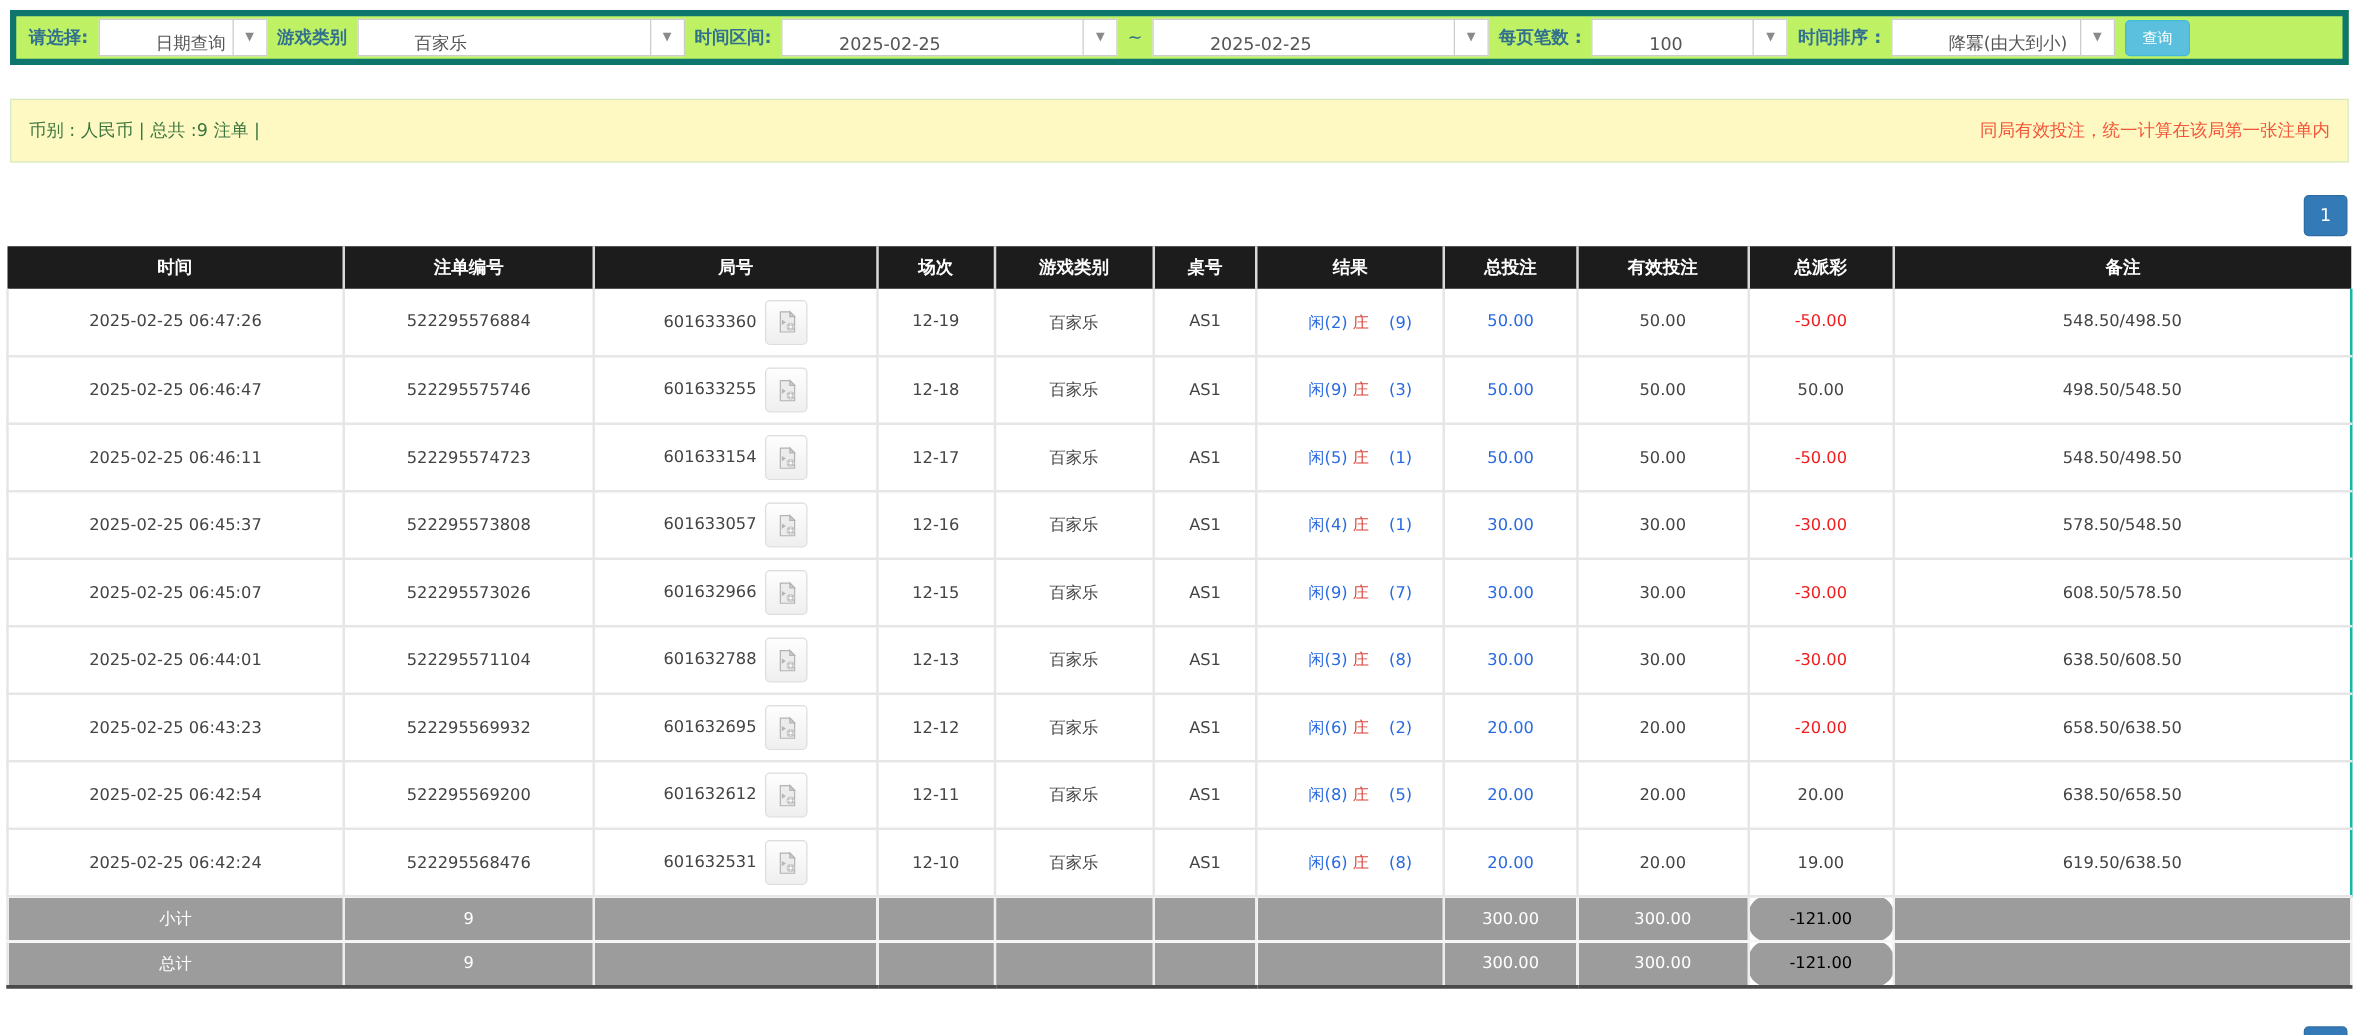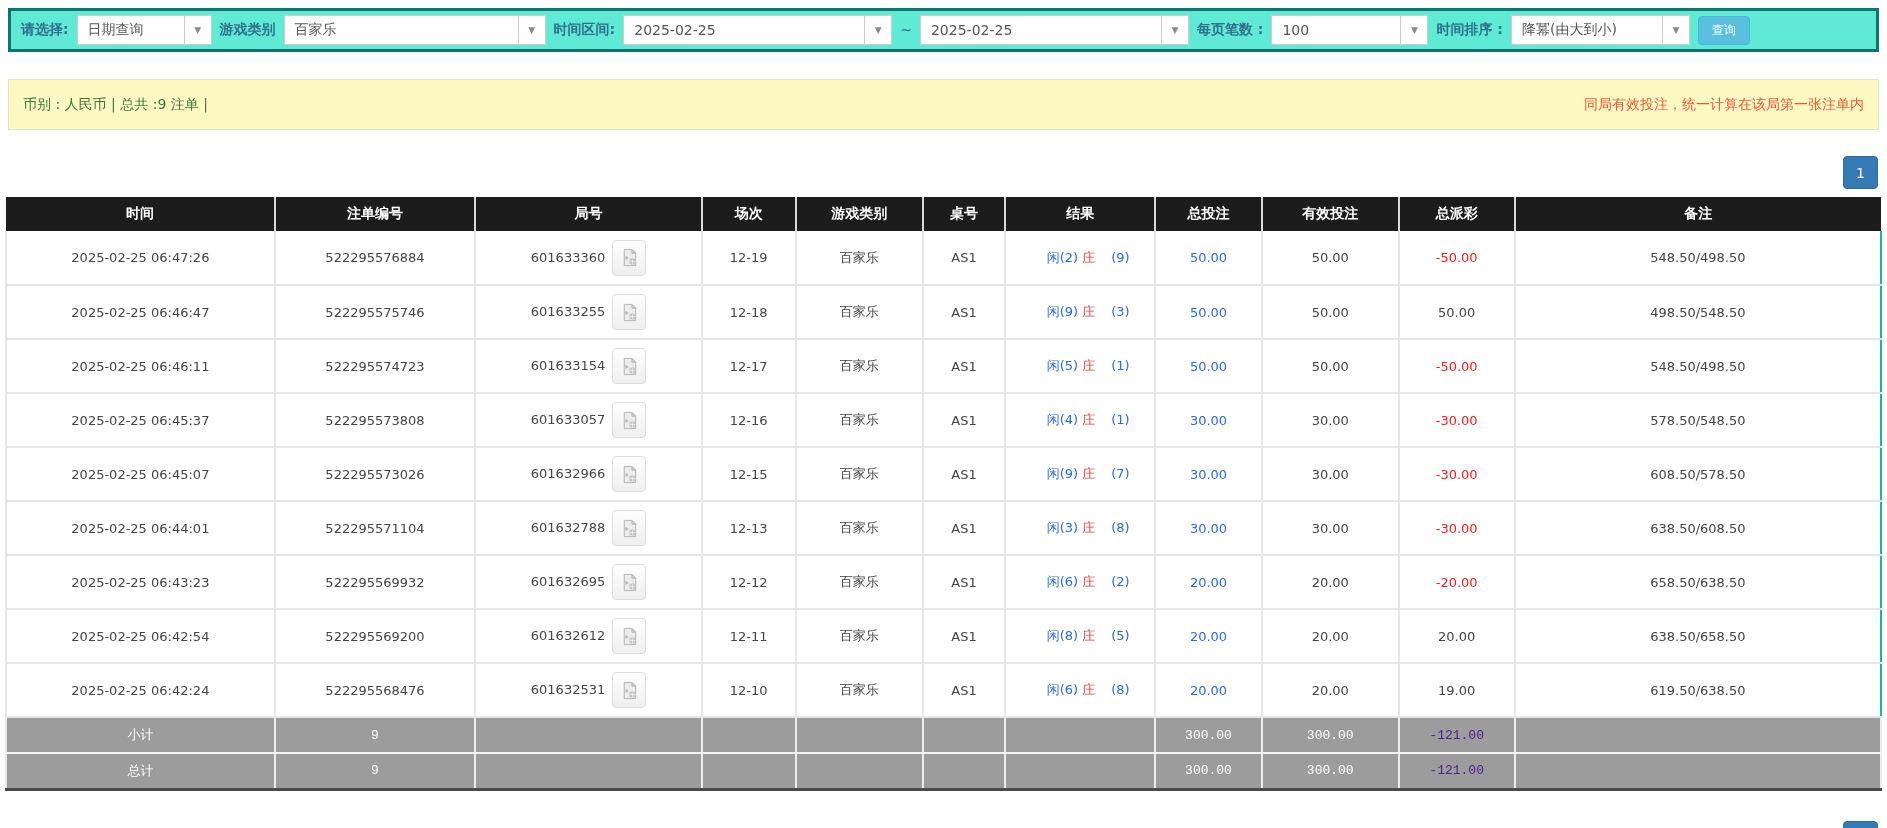--- a/index.html
+++ b/index.html
@@ -7,28 +7,28 @@
   body {
     width:1887px; height:828px; overflow:hidden;
     background:#fff;
     font-family:"DejaVu Sans","Liberation Sans",sans-serif;
     font-size:14px; color:#444;
   }
 
   
   .filter-bar {
     margin:8px 8px 0 8px; height:44px;
-    background:#5eead4; border:3px solid #0f766e;
+    background:#bef264; border:5px solid #0f766e;
     display:flex; align-items:center; gap:8px; padding:0 10px;
   }
   .flabel { color:#31708f; font-weight:bold; white-space:nowrap; }
   .tilde  { color:#31708f; }
   .select {
     background:#fff; border:1px solid #ccc; height:30px;
-    display:flex; align-items:center; cursor:pointer;
+    display:flex; align-items:flex-end; cursor:pointer;padding-left:35px;
   }
   .sel-text { flex:1; padding:0 10px; color:#555; white-space:nowrap; overflow:hidden; }
   .sel-arrow {
     width:27px; align-self:stretch; border-left:1px solid #ccc;
     display:flex; align-items:center; justify-content:center;
     color:#8a8a8a; font-size:9px;
   }
   .w135{width:135px}.w262{width:262px}.w269{width:269px}.w143{width:157px}.w179{width:179px}
   .btn-search {
     background:#5bc0de; border:1px solid #46b8da; color:#fff;
@@ -68,27 +68,27 @@
   thead th:last-child { border-right:none; }
   tbody td {
     background:#fff; height:54px; text-align:center; font-size:13px; color:#444;
     border-right:2px solid #e6e6e6; border-bottom:2px solid #e6e6e6;
     overflow:hidden; white-space:nowrap;
   }
   tbody td:first-child { border-left:2px solid #e6e6e6; }
   tbody td:last-child  { border-right:2px solid #14b8a6; }
   tbody tr.summary td {
     background:#9c9c9c; color:#fff; height:36px;
-    border-right:2px solid #ededed; border-bottom:2px solid #f5f5f5;font-family:Liberation Mono, monospace;
+    border-right:2px solid #ededed; border-bottom:2px solid #f5f5f5;
   }
   tbody tr.summary:last-child td { border-bottom:3px solid #4a4a4a; }
   .blue { color:#2a6ae0;margin-left:16px; }
   .red  { color:#d9453c; }
   .neg  { color:#f21d1d; }
-  tr.summary .neg { color:#4c1d95; }
+  tr.summary .neg { color:#000000;border-radius:14px; }
 
   .icon-btn {
     display:inline-flex; width:34px; height:36px; margin-left:7px;
     border:1px solid #ddd; border-radius:4px;
     background:linear-gradient(#fefefe,#efefef);
     align-items:center; justify-content:center;
     vertical-align:middle; cursor:pointer;
   }
 </style>
 </head>

